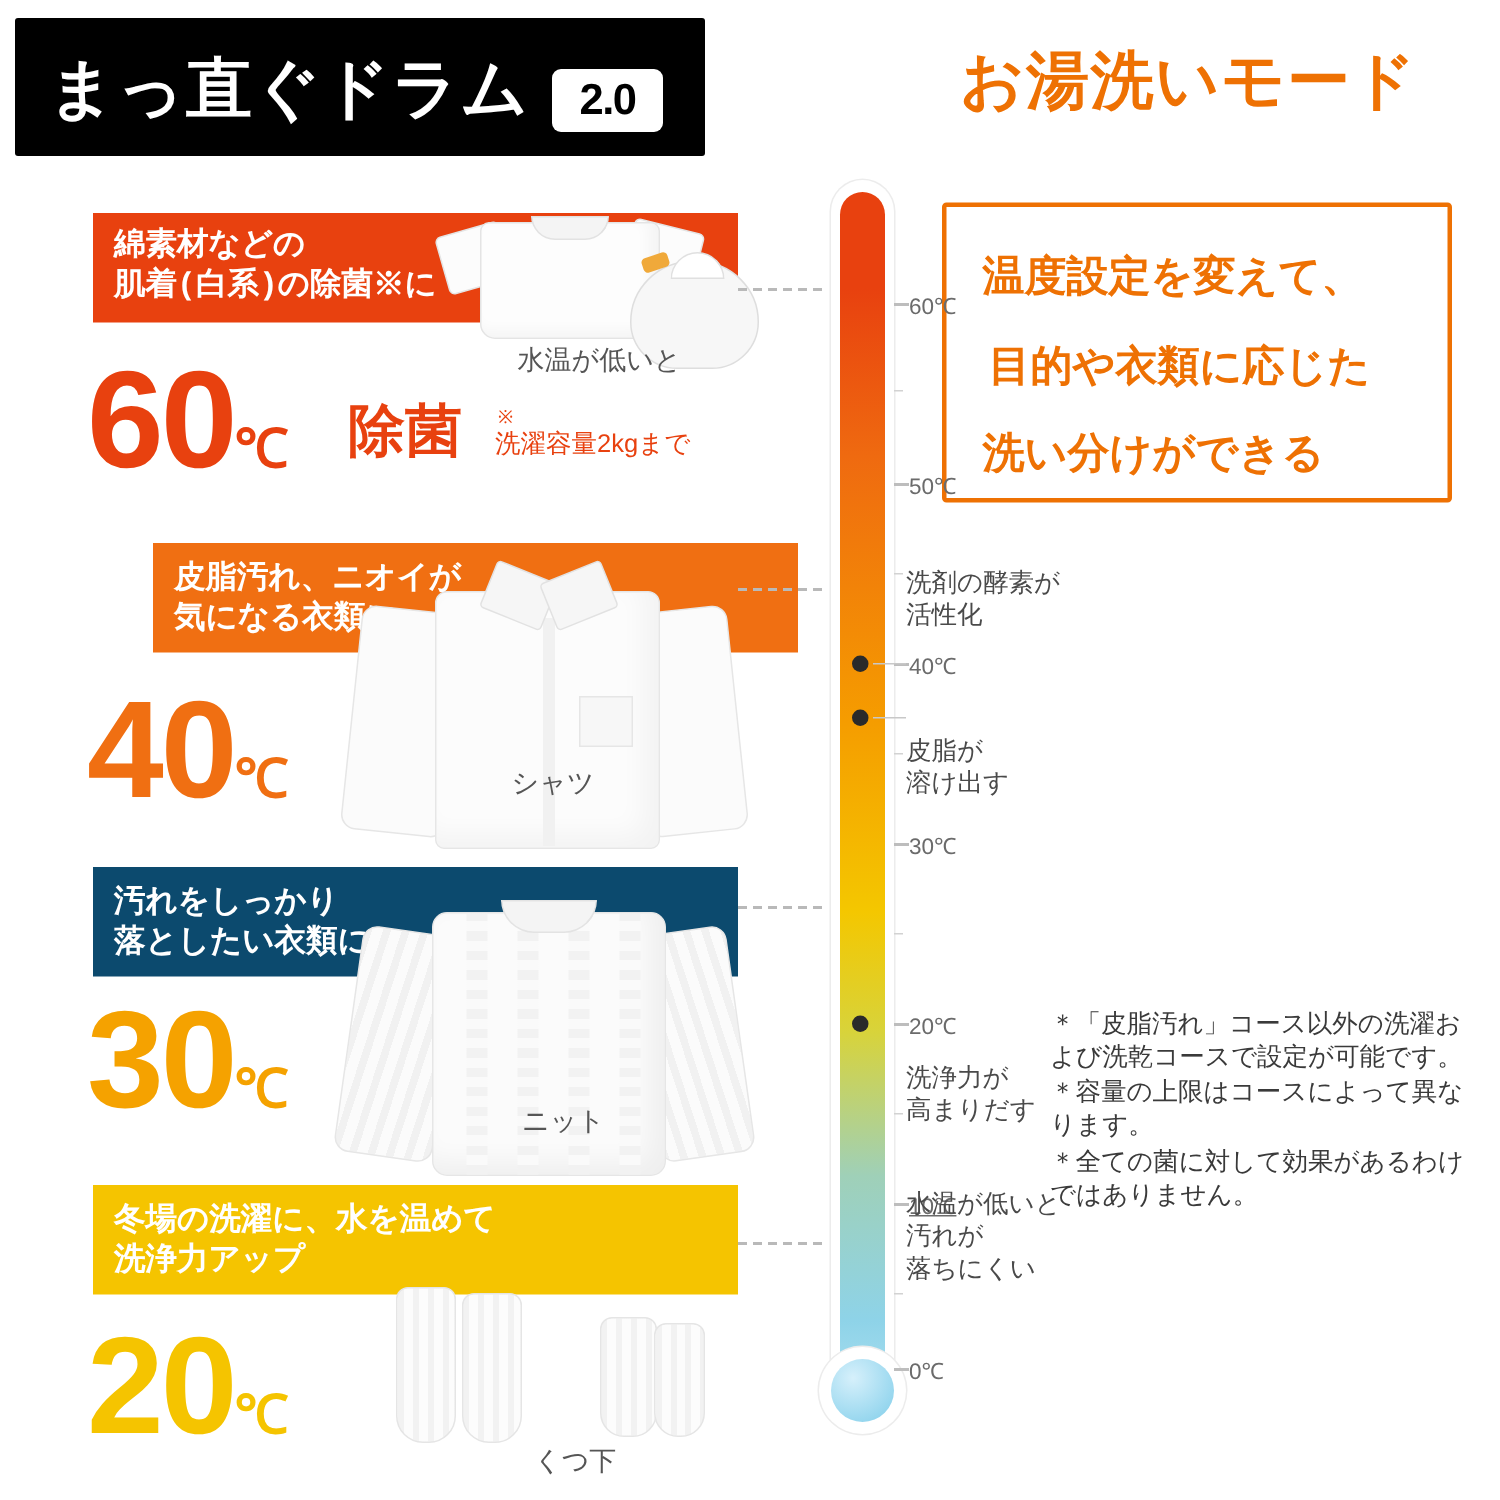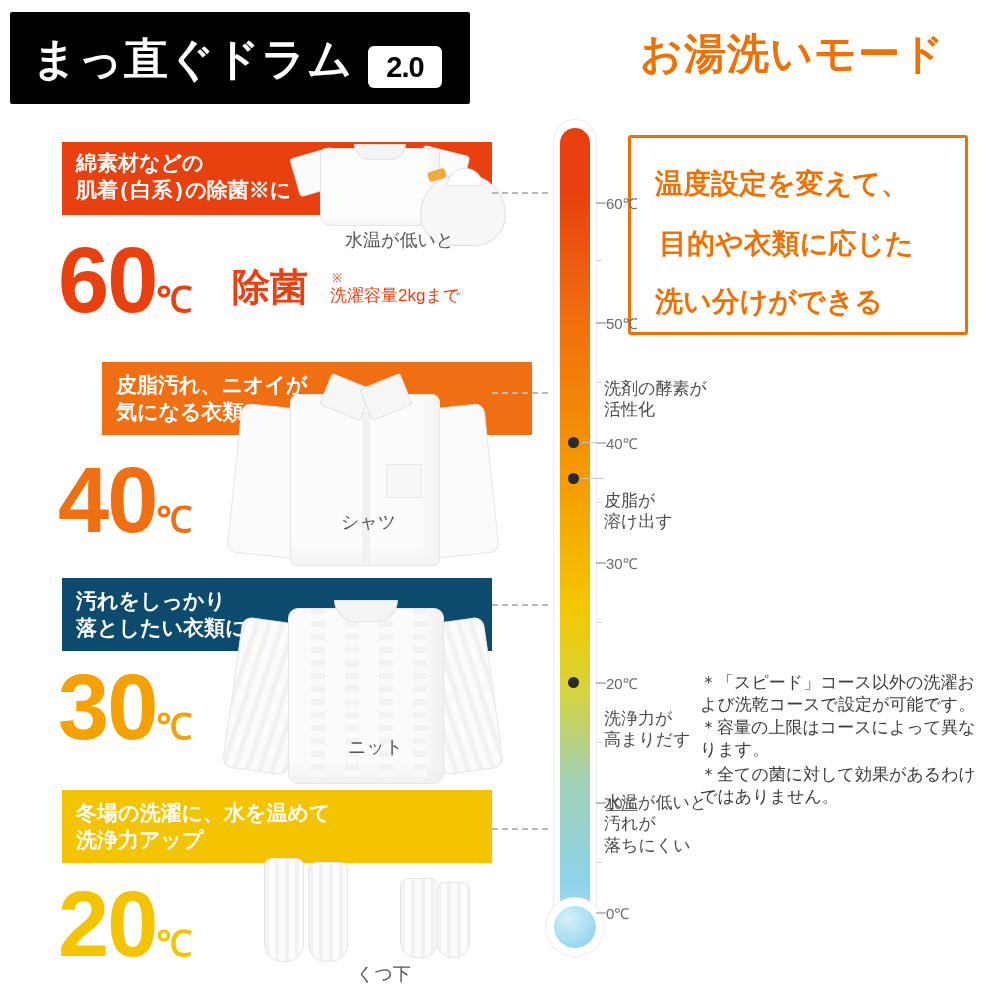--- a/index.html
+++ b/index.html
@@ -531,17 +531,17 @@
     <div>高まりだす</div>
   </div>
 
   <div class="callout" style="left:604px; top:792px;">
     <div>水温が低いと</div>
     <div>汚れが</div>
     <div>落ちにくい</div>
   </div>
 
   <div class="notes">
-    <p>＊「スピード」コース以外の洗濯および洗乾コースで設定が可能です。　＊容量の上限はコースによって異なります。</p>
+    <p>＊「皮脂汚れ」コース以外の洗濯および洗乾コースで設定が可能です。　＊容量の上限はコースによって異なります。</p>
     <p>＊全ての菌に対して効果があるわけではありません。</p>
   </div>
 
 </div>
 
 </body></html>

